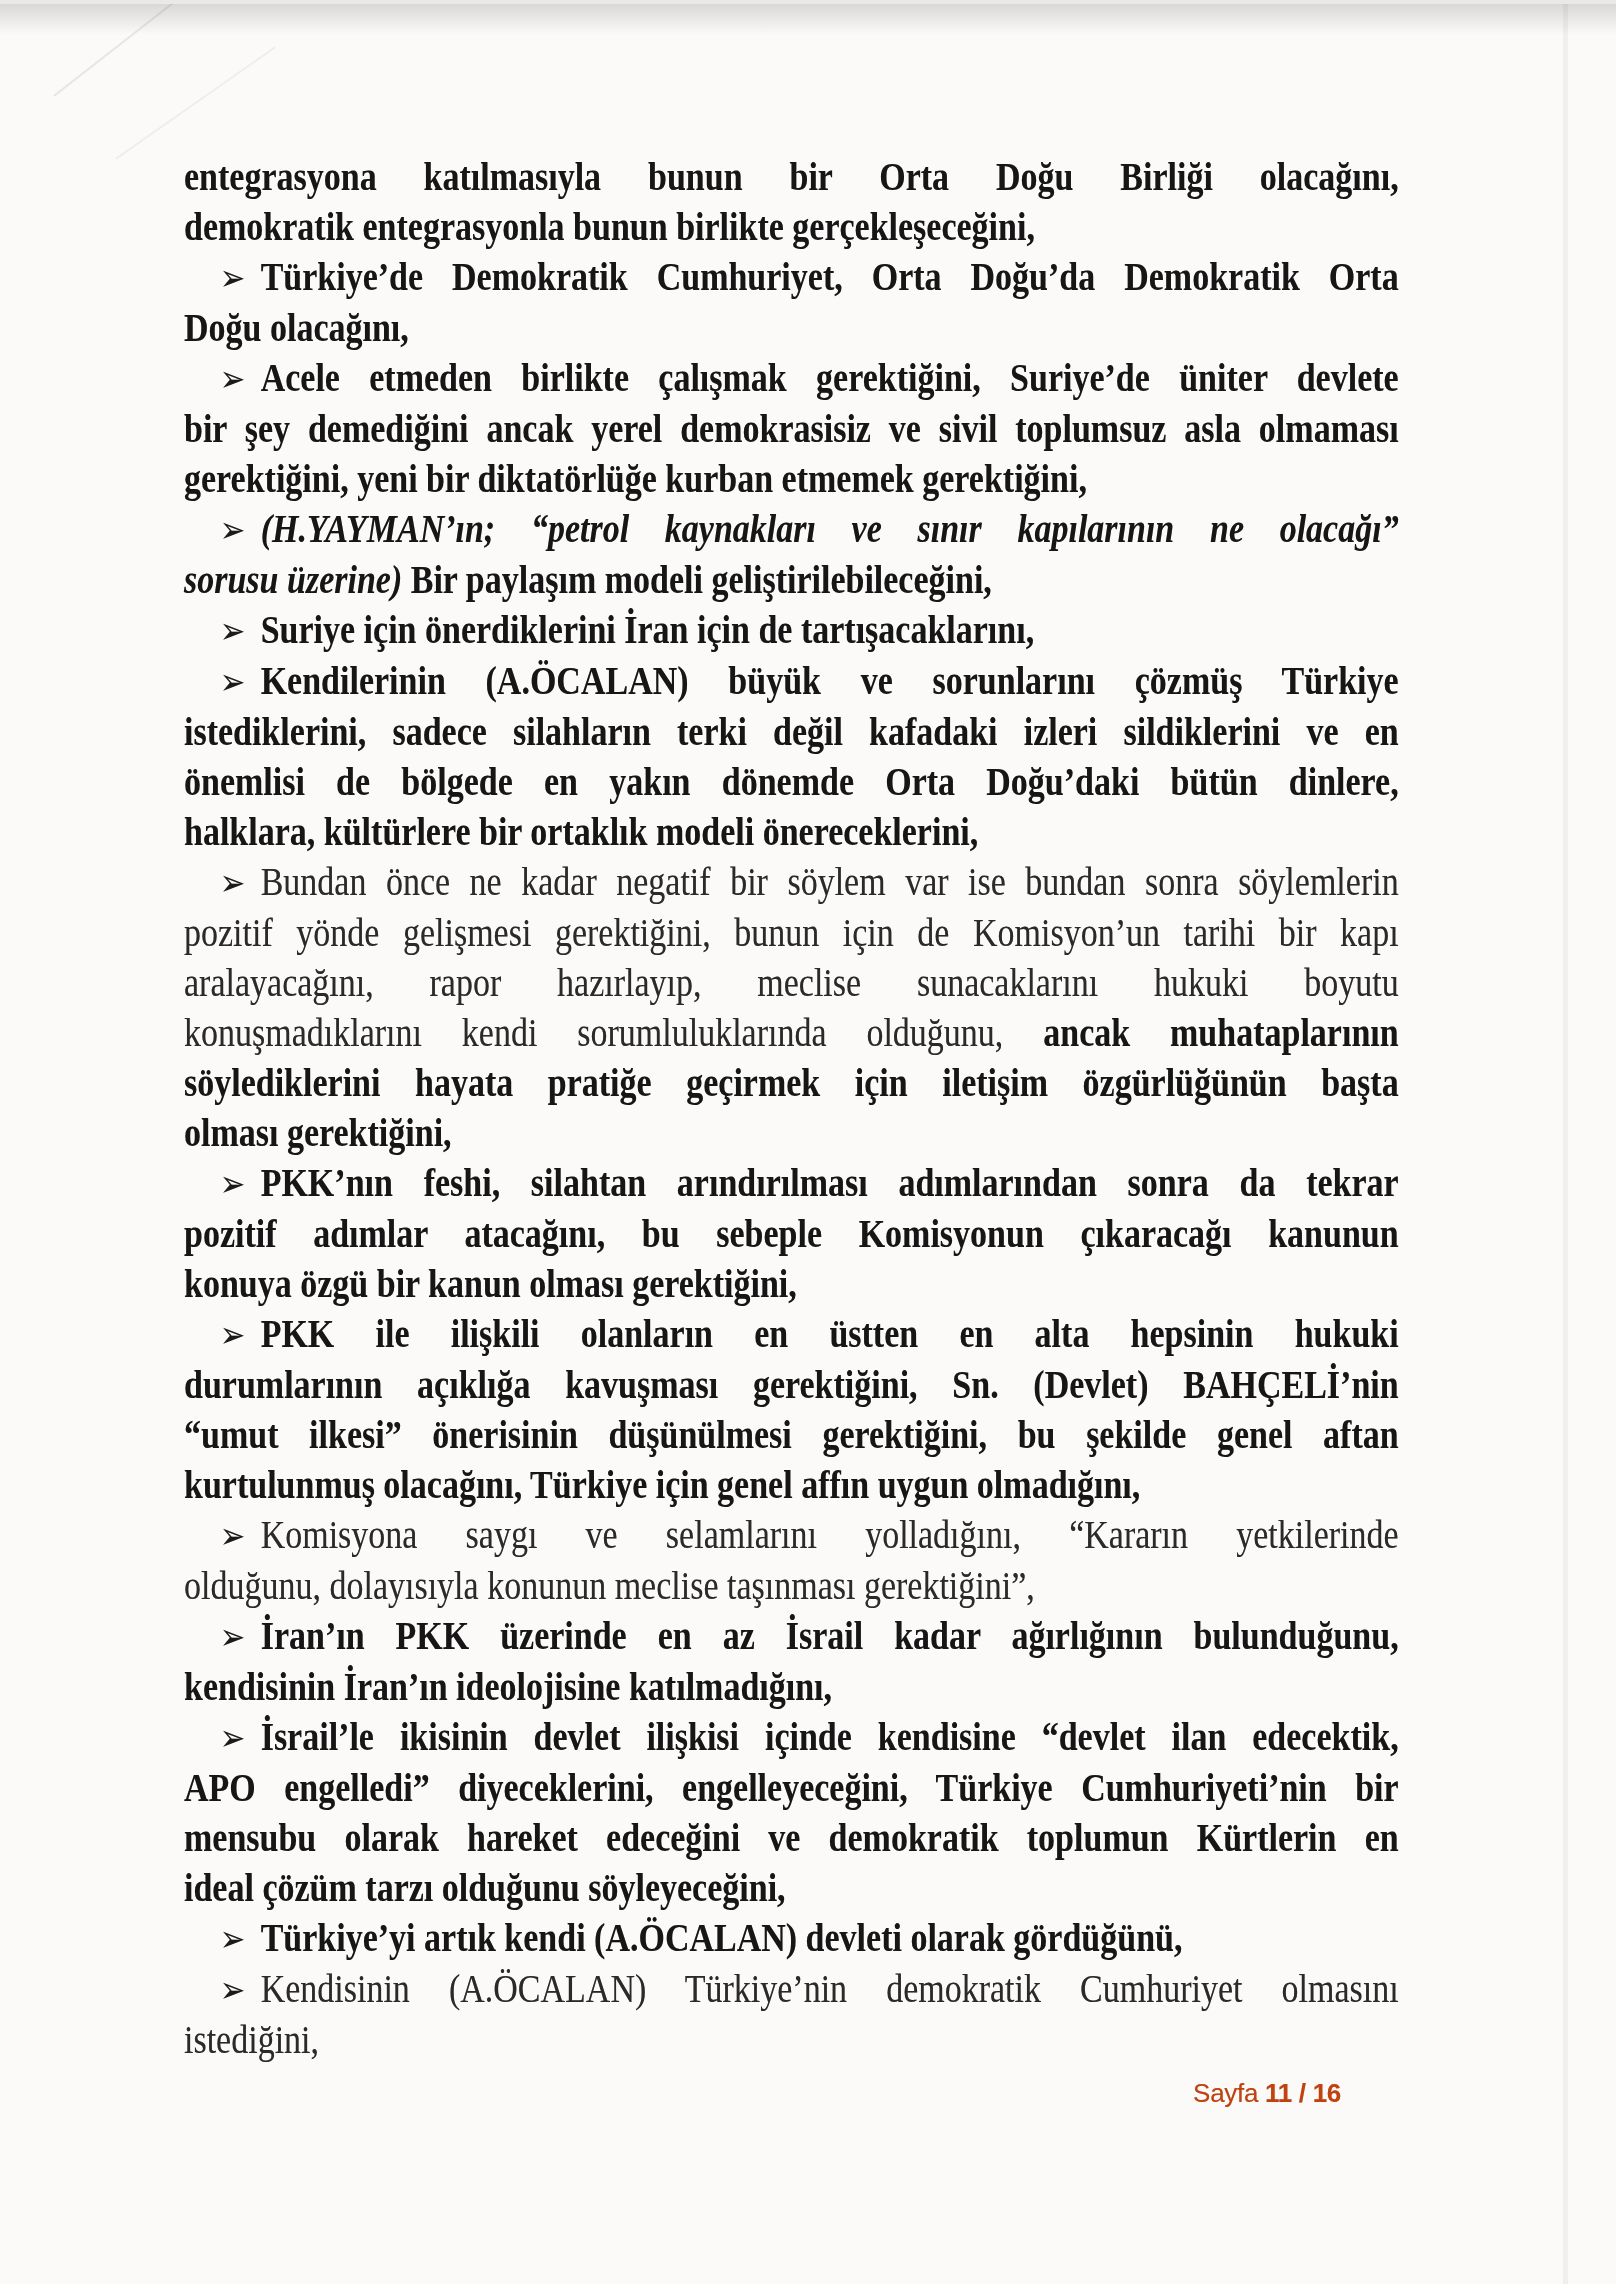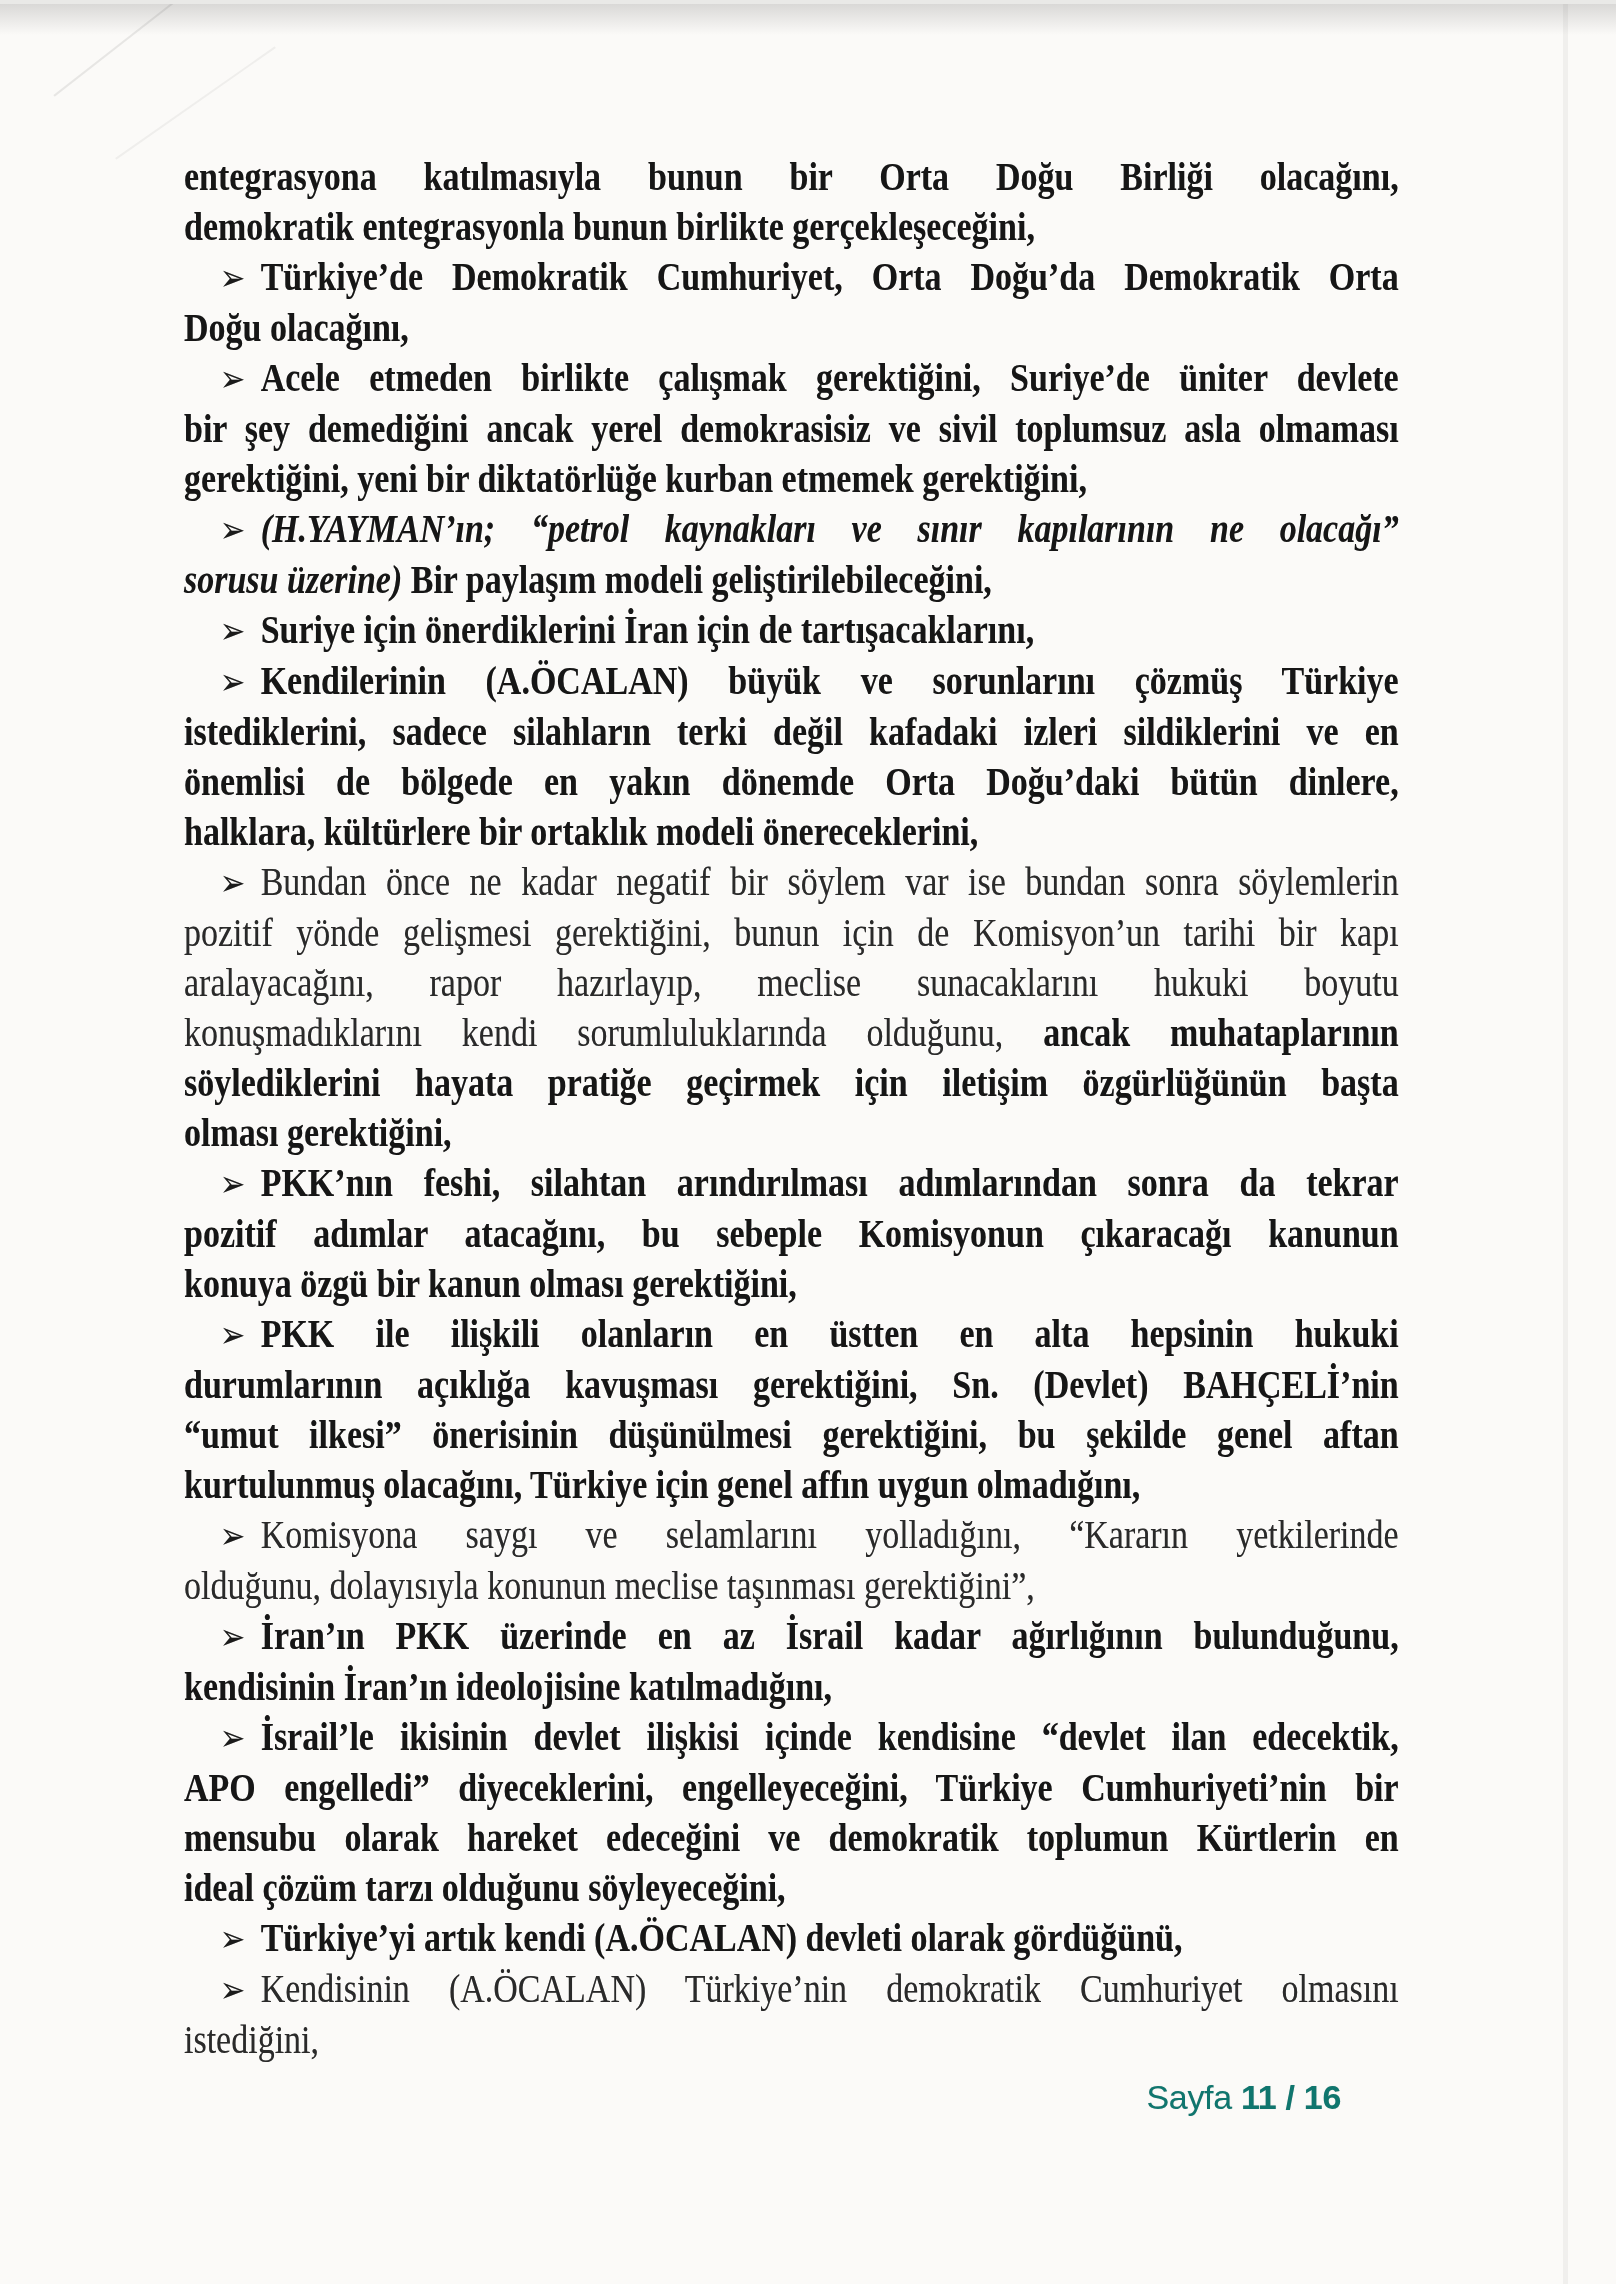--- a/index.html
+++ b/index.html
@@ -65,23 +65,23 @@
   .seg-b  { font-weight: 700; }
   .seg-r  { font-weight: 400; color: #2a2a2a; }
   .seg-bi { font-weight: 700; font-style: italic; }
 
   
   .footer {
     position: absolute;
     top: 2074px;
     right: 276px;
     font-family: "Liberation Sans", "DejaVu Sans", sans-serif;
-    font-size: 34px;
+    font-size: 26px;
     letter-spacing: -0.3px;
-    color: #0f766e;
+    color: #c2410c;
     text-shadow: 0 0 0.7px rgba(25,25,25,0.25);
   }
   .footer .pg-b { font-weight: 700; }
 </style>
 </head>
 <body>
 
 <div class="page">
   <div class="scan-top-band"></div>
   <div class="scan-right-edge"></div>

